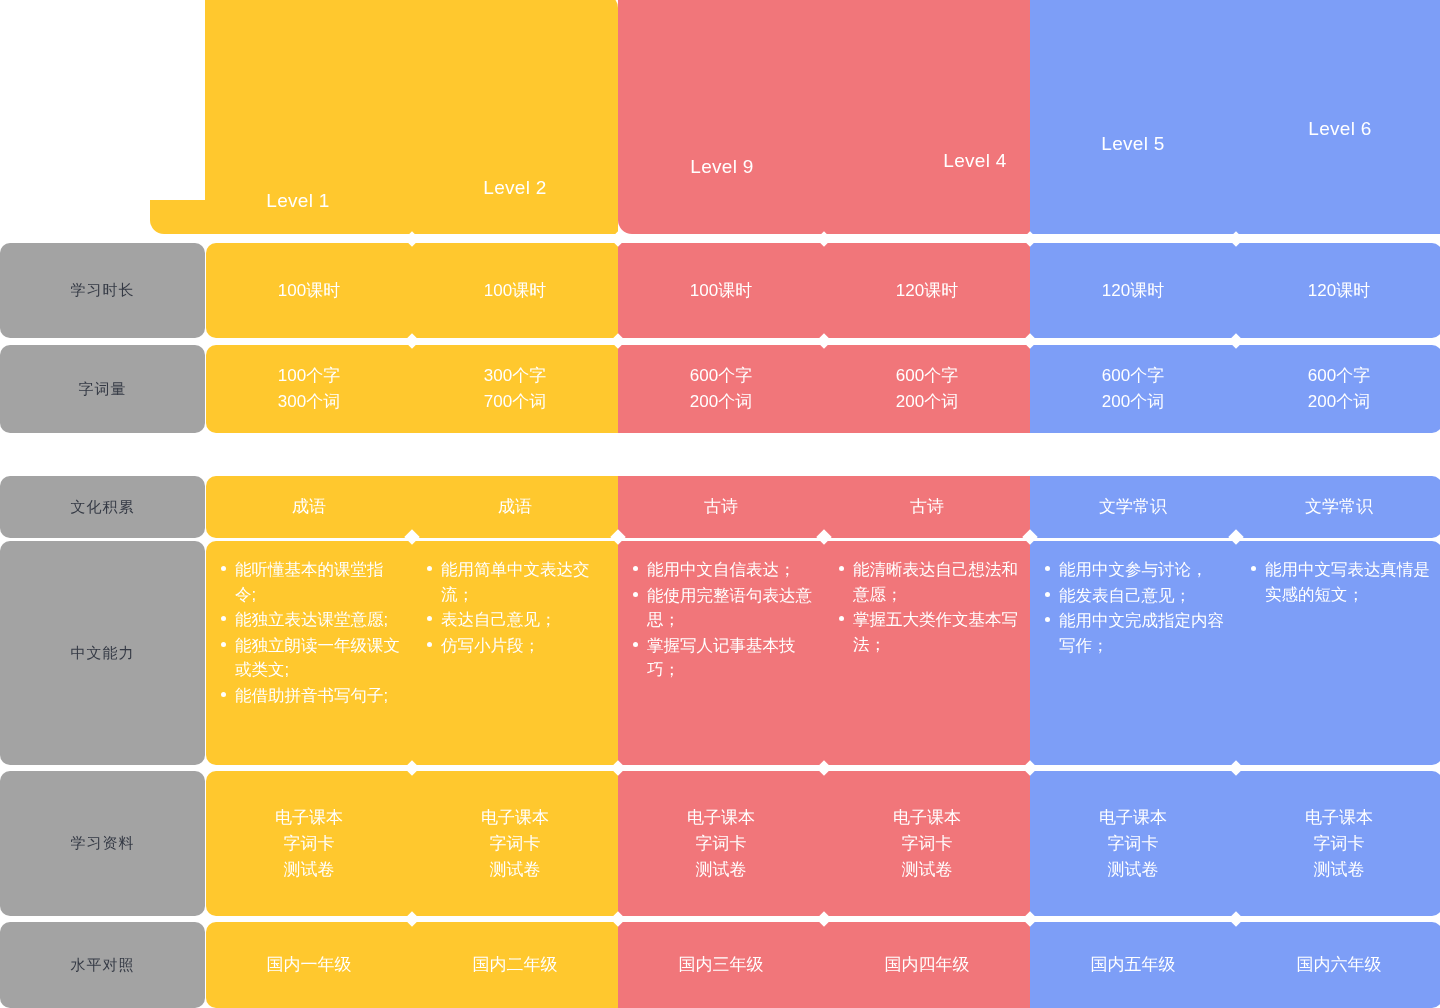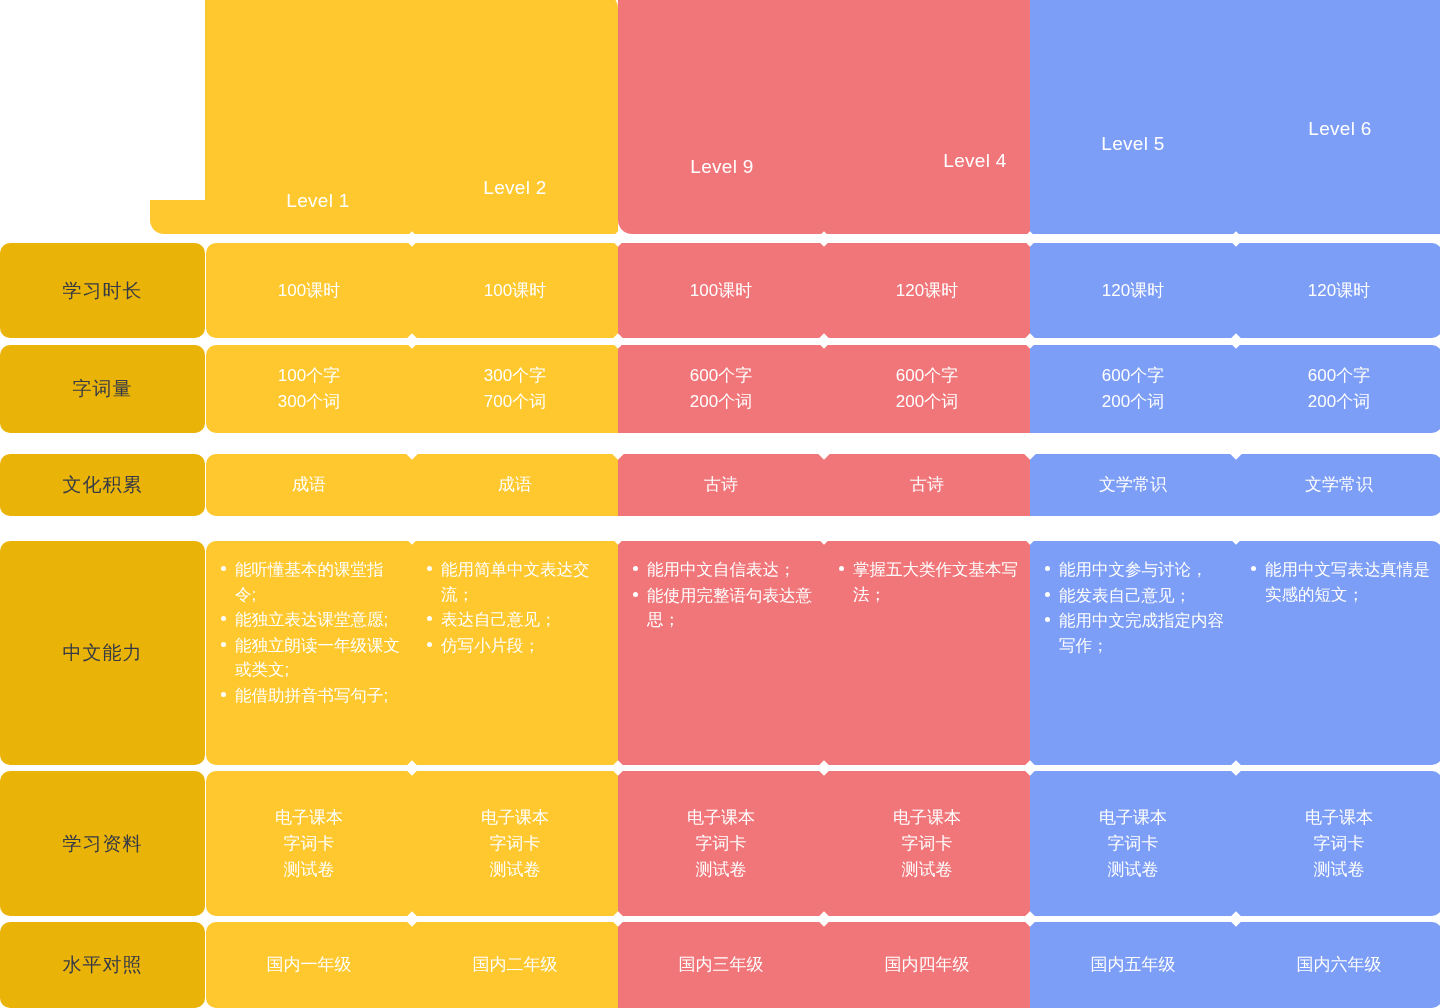--- a/index.html
+++ b/index.html
@@ -70,27 +70,27 @@
   
   .row {
     position: absolute;
     left: 0;
     width: 1440px;
     display: flex;
   }
   .cell-label {
     width: 205px;
     flex: 0 0 205px;
-    background: #eab308;
+    background: #a3a3a3;
     border-radius: 10px;
     display: flex;
     align-items: center;
     justify-content: center;
     color: #353a45;
-    font-size: 19px;
+    font-size: 15px;
     font-weight: 400;
     letter-spacing: 1px;
   }
   .gap { flex: 0 0 1px; }
   .cell {
     flex: 0 0 206px;
     display: flex;
     align-items: center;
     justify-content: center;
     color: #ffffff;
@@ -148,21 +148,21 @@
 
 <div id="stage">
 
   <div class="header-zone">
     <div class="hdr-block hdr-yellow" style="top:-6px;"></div>
     <div class="hdr-block hdr-red" style="top:-40px;"></div>
     <div class="hdr-block hdr-blue" style="top:-70px;"></div>
     <div class="notch notch-left"></div>
     <div class="label-mask" style="height:200px;"></div>
 
-    <div class="hdr-label" style="left:318px; top:190px;">Level 1</div>
+    <div class="hdr-label" style="left:298px; top:190px;">Level 1</div>
     <div class="hdr-label" style="left:515px; top:177px;">Level 2</div>
     <div class="hdr-label" style="left:722px; top:156px;">Level 9</div>
     <div class="hdr-label" style="left:927px; top:150px;margin-left:48px;">Level 4</div>
     <div class="hdr-label" style="left:1133px; top:133px;text-align:right;">Level 5</div>
     <div class="hdr-label" style="left:1340px; top:118px;">Level 6</div>
   </div>
 
   <div class="row" style="top:243px; height:95px;">
     <div class="cell-label">学习时长</div>
     <div class="gap"></div>
@@ -208,21 +208,21 @@
     <div class="cell c-blue">
         <span class="lines">600个字
 200个词</span>
       </div>
     <div class="cell c-blue last">
         <span class="lines">600个字
 200个词</span>
       </div>
   </div>
 
-  <div class="row" style="top:454px; height:62px;">
+  <div class="row" style="top:476px; height:62px;">
     <div class="cell-label">文化积累</div>
     <div class="gap"></div>
     <div class="cell c-yellow first">
         <span class="lines">成语</span>
       </div>
     <div class="cell c-yellow">
         <span class="lines">成语</span>
       </div>
     <div class="cell c-red">
         <span class="lines">古诗</span>
@@ -253,24 +253,26 @@
       <ul class="bullets">
         <li>能用简单中文表达交流；</li>
         <li>表达自己意见；</li>
         <li>仿写小片段；</li>
       </ul>
     </div>
     <div class="cell c-red">
       <ul class="bullets">
         <li>能用中文自信表达；</li>
         <li>能使用完整语句表达意思；</li>
-      </ul>
-    </div>
-    <div class="cell c-red">
-      <ul class="bullets">
+        <li>掌握写人记事基本技巧；</li>
+      </ul>
+    </div>
+    <div class="cell c-red">
+      <ul class="bullets">
+        <li>能清晰表达自己想法和意愿；</li>
         <li>掌握五大类作文基本写法；</li>
       </ul>
     </div>
     <div class="cell c-blue">
       <ul class="bullets">
         <li>能用中文参与讨论，</li>
         <li>能发表自己意见；</li>
         <li>能用中文完成指定内容写作；</li>
       </ul>
     </div>

